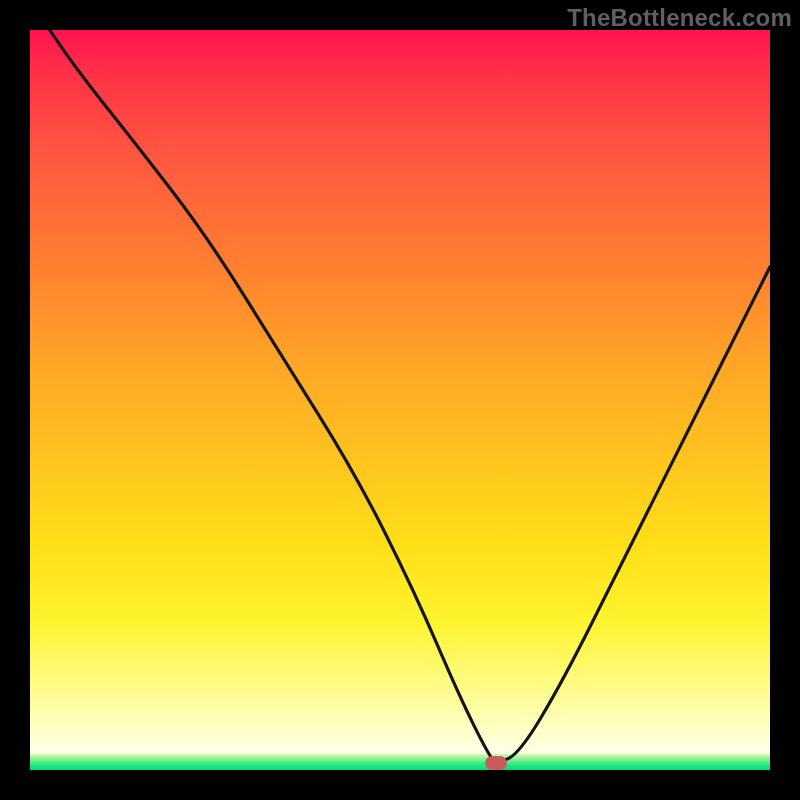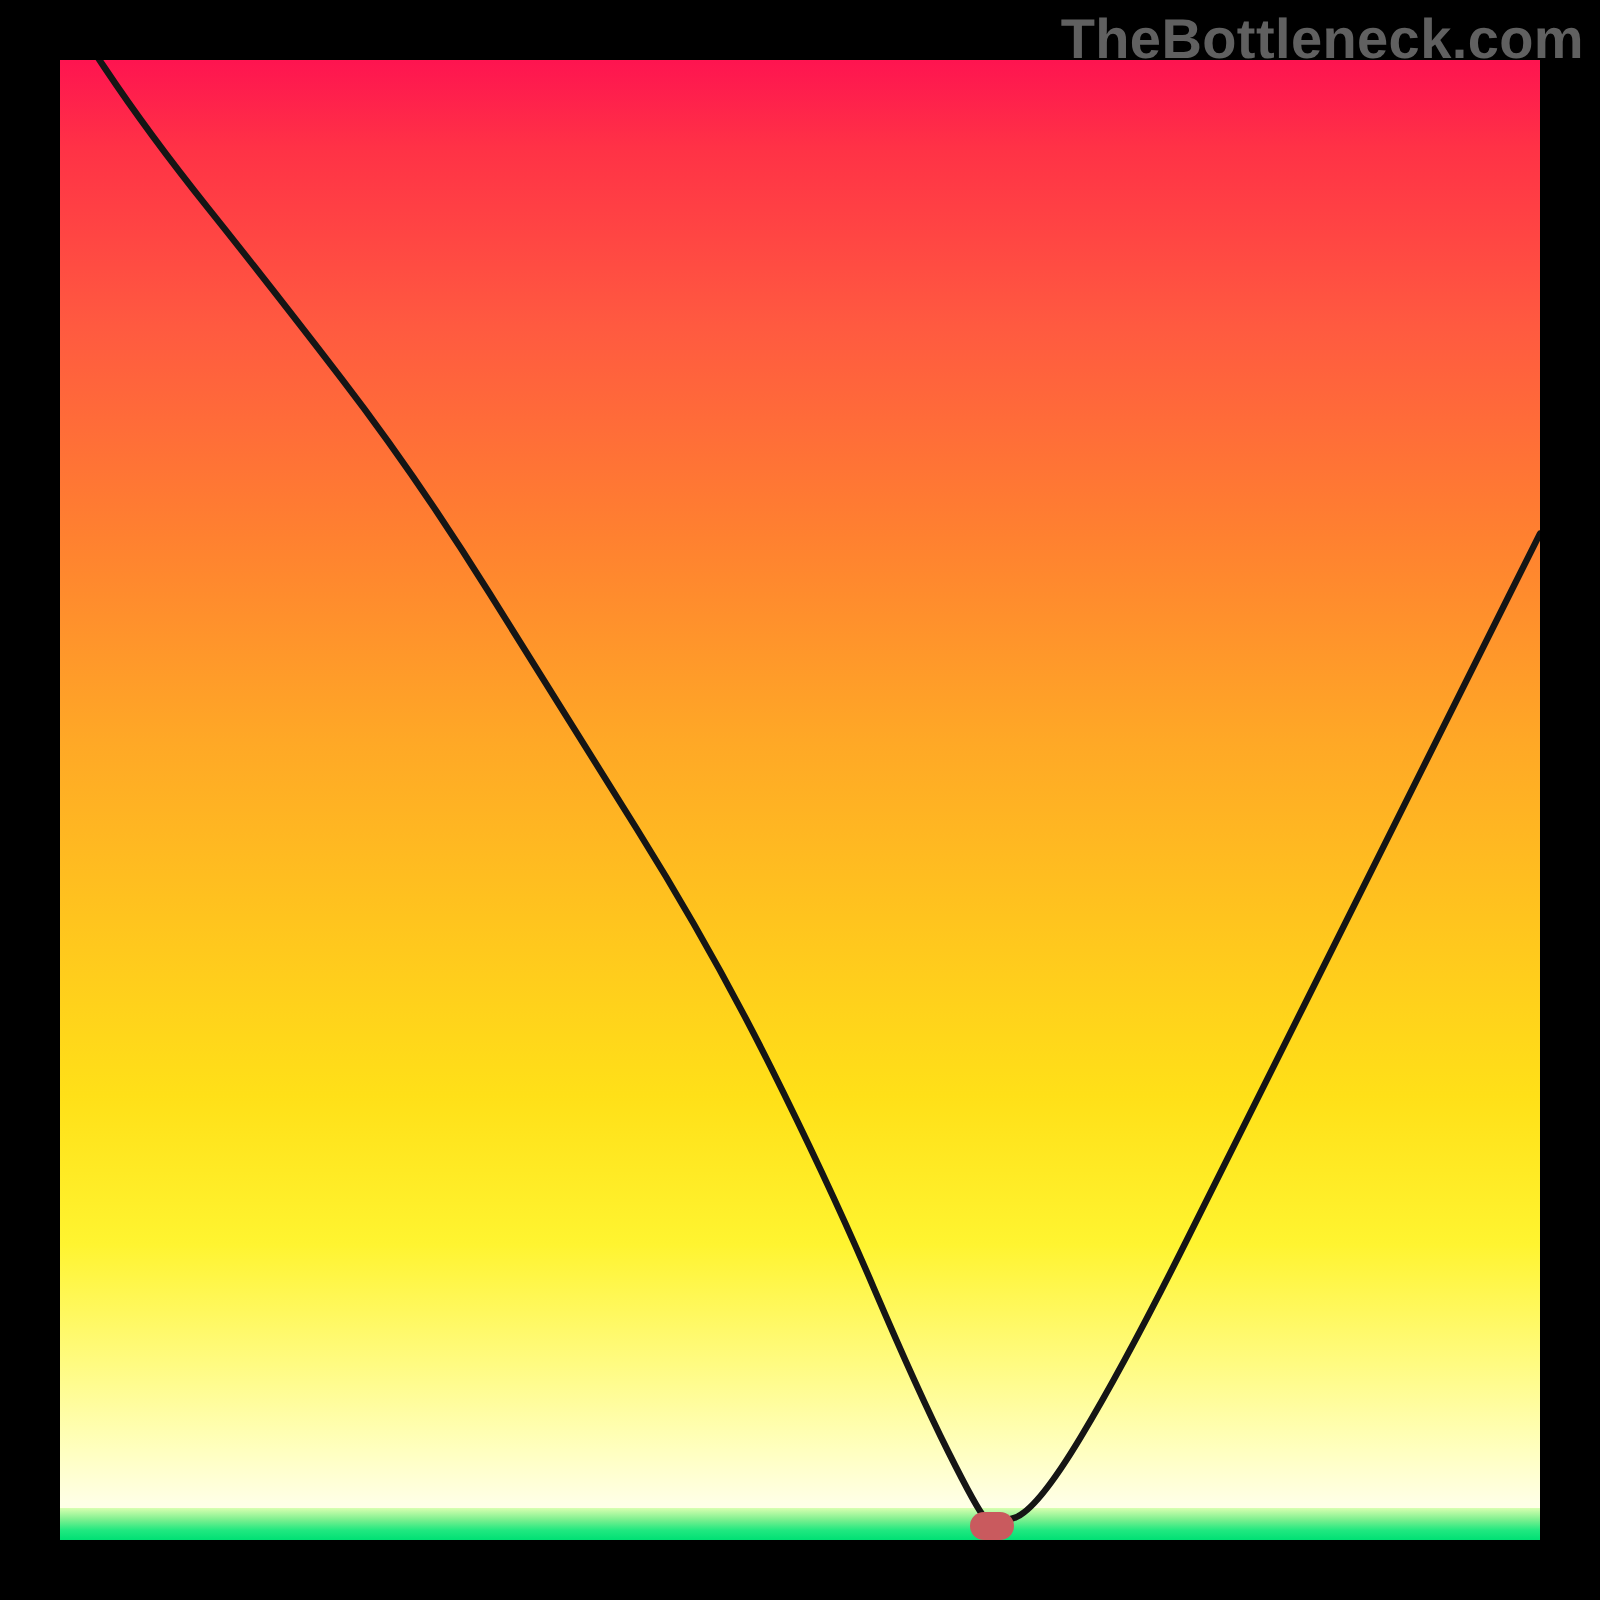--- a/index.html
+++ b/index.html
@@ -14,21 +14,21 @@
     position: relative;
     width: 800px;
     height: 800px;
     background: #000;
   }
   .watermark {
     position: absolute;
     top: 4px;
     right: 8px;
     color: #606060;
-    font-size: 28px;
+    font-size: 24px;
     font-weight: bold;
     letter-spacing: 0.2px;
     z-index: 5;
   }
   
   .plot {
     position: absolute;
     left: 30px;
     top: 30px;
     width: 740px;

